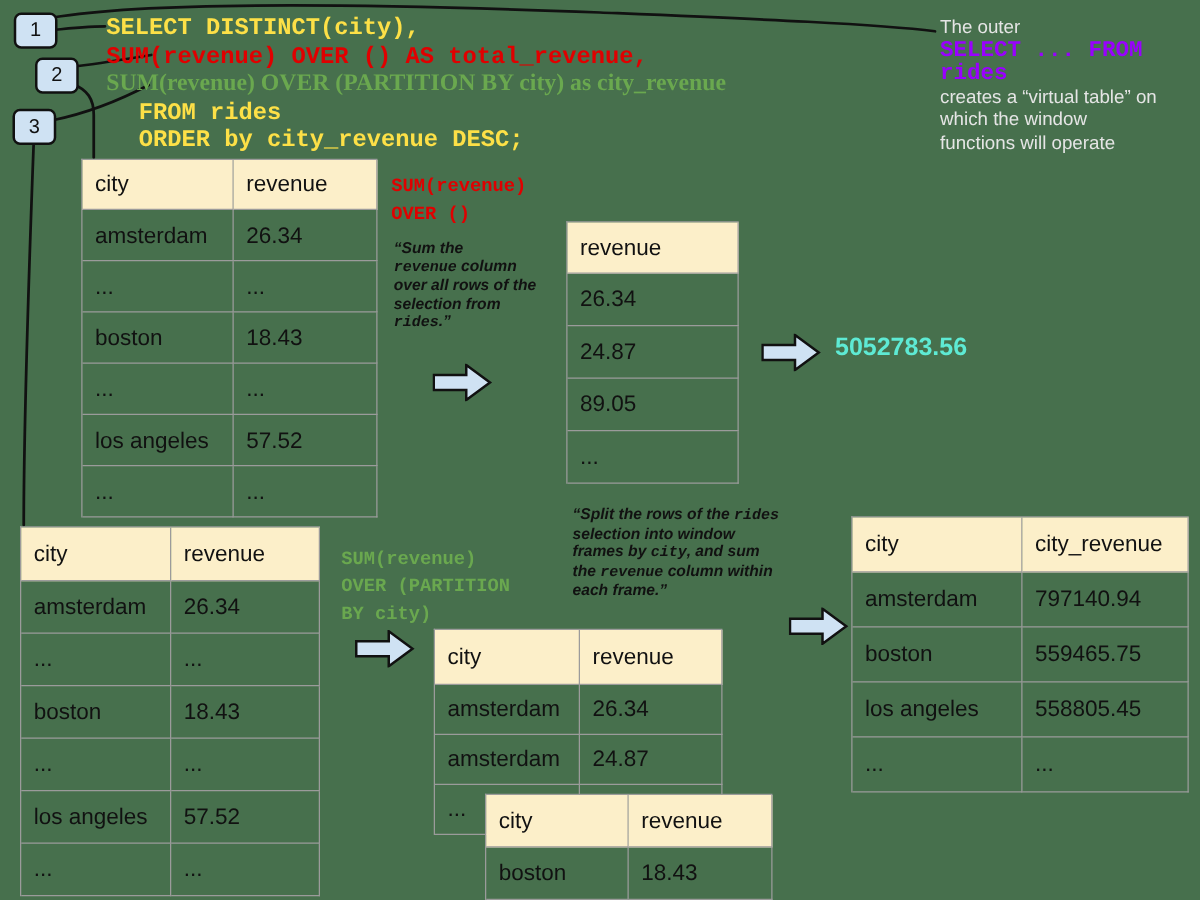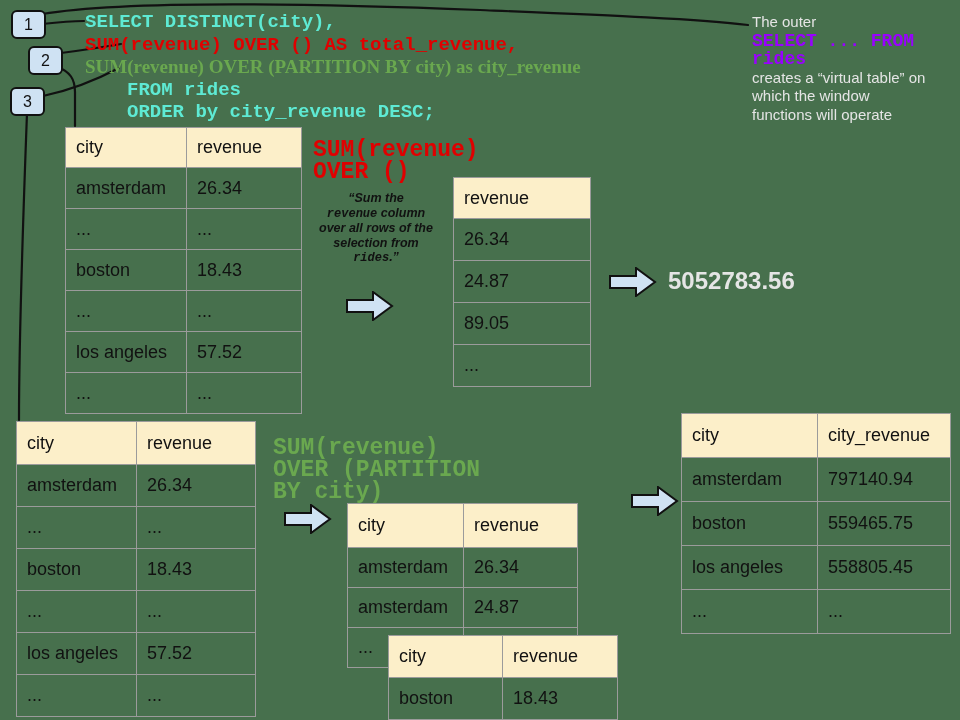--- a/index.html
+++ b/index.html
@@ -21,58 +21,58 @@
   #step2 { left:28px; top:46px; }
   #step3 { left:10px; top:87px; }
 
   
   #sql-block { position:absolute; left:85px; top:11px; }
   .sql-line {
     font-family:"Liberation Mono","DejaVu Sans Mono",monospace;
     font-weight:bold; font-size:19px; line-height:22.5px; white-space:pre;
   }
   .sql-line:nth-child(2), .sql-line:nth-child(3) { }
-  .sql-line:nth-child(4), .sql-line:nth-child(5) { margin-left:42px; }
-  .purple { color:#5eead4; }
+  .sql-line:nth-child(4), .sql-line:nth-child(5) { margin-left:26px; }
+  .purple { color:#fde047; }
   .red    { color:#E00000; }
   .green  { color:#6AA84F;font-family:Liberation Serif, serif; }
 
   
   #note-outer-select {
     position:absolute; left:752px; top:13px; width:215px;
     font-size:15px; line-height:18.5px; color:#111; white-space:pre-line;
   }
   .seg-p  { color:#e5e5e5; }
   .seg-pc {
     font-family:"Liberation Mono","DejaVu Sans Mono",monospace;
     font-weight:bold; font-size:18px; color:#9900FF;
   }
 
   
   .fn-label {
     position:absolute; font-family:"Liberation Mono","DejaVu Sans Mono",monospace;
-    font-weight:bold; font-size:23px; line-height:22px; white-space:pre;
+    font-weight:bold; font-size:15px; line-height:22px; white-space:pre;
   }
   #label-total     { left:313px; top:139px; color:#E00000; }
   #label-partition { left:273px; top:437px; color:#6AA84F; }
 
   
   .ann {
     position:absolute; font-style:italic; font-weight:bold;
     font-size:12.5px; line-height:14.6px; color:#111; white-space:pre-line;
   }
-  #ann-total     { left:301px; top:191px; width:150px;text-align:center; }
+  #ann-total     { left:315px; top:191px; width:150px; }
   #ann-partition { left:458px; top:404px; width:225px; }
   .seg-i { }
   .seg-m { font-family:"Liberation Mono","DejaVu Sans Mono",monospace; font-size:12px; }
 
   
   #result-total {
     position:absolute; left:668px; top:267px;
-    font-size:24px; font-weight:bold; color:#e5e5e5;
+    font-size:20px; font-weight:bold; color:#5eead4;
   }
 
   
   .flow-arrow { position:absolute; width:48px; height:30px; }
   #arrow-total-in      { left:346px; top:291px; }
   #arrow-total-out     { left:609px; top:267px; }
   #arrow-partition-in  { left:284px; top:504px; }
   #arrow-partition-out { left:631px; top:486px; }
 
   
@@ -189,20 +189,25 @@
       <div class="cell td">...</div>
       <div class="cell td">los angeles</div>
       <div class="cell td">57.52</div>
       <div class="cell td">...</div>
       <div class="cell td">...</div>
     </div>
 
   <div class="fn-label" id="label-partition">SUM(revenue)
 OVER (PARTITION
 BY city)</div>
+  <div class="ann" id="ann-partition"><span class="seg-i">“Split the rows of the </span><span class="seg-m">rides</span><span class="seg-i">
+selection into window
+frames by </span><span class="seg-m">city</span><span class="seg-i">, and sum
+the </span><span class="seg-m">revenue</span><span class="seg-i"> column within
+each frame.”</span></div>
 
   <svg class="flow-arrow" id="arrow-partition-in" viewBox="0 0 48 30">
     <polygon points="1,9 27,9 27,1 46,15 27,29 27,21 1,21" fill="#CFE2F3" stroke="#111" stroke-width="2"></polygon>
   </svg>
 
   <div class="tbl" id="t-pmid">
       <div class="cell th">city</div>
       <div class="cell th">revenue</div>
       <div class="cell td">amsterdam</div>
       <div class="cell td">26.34</div>

